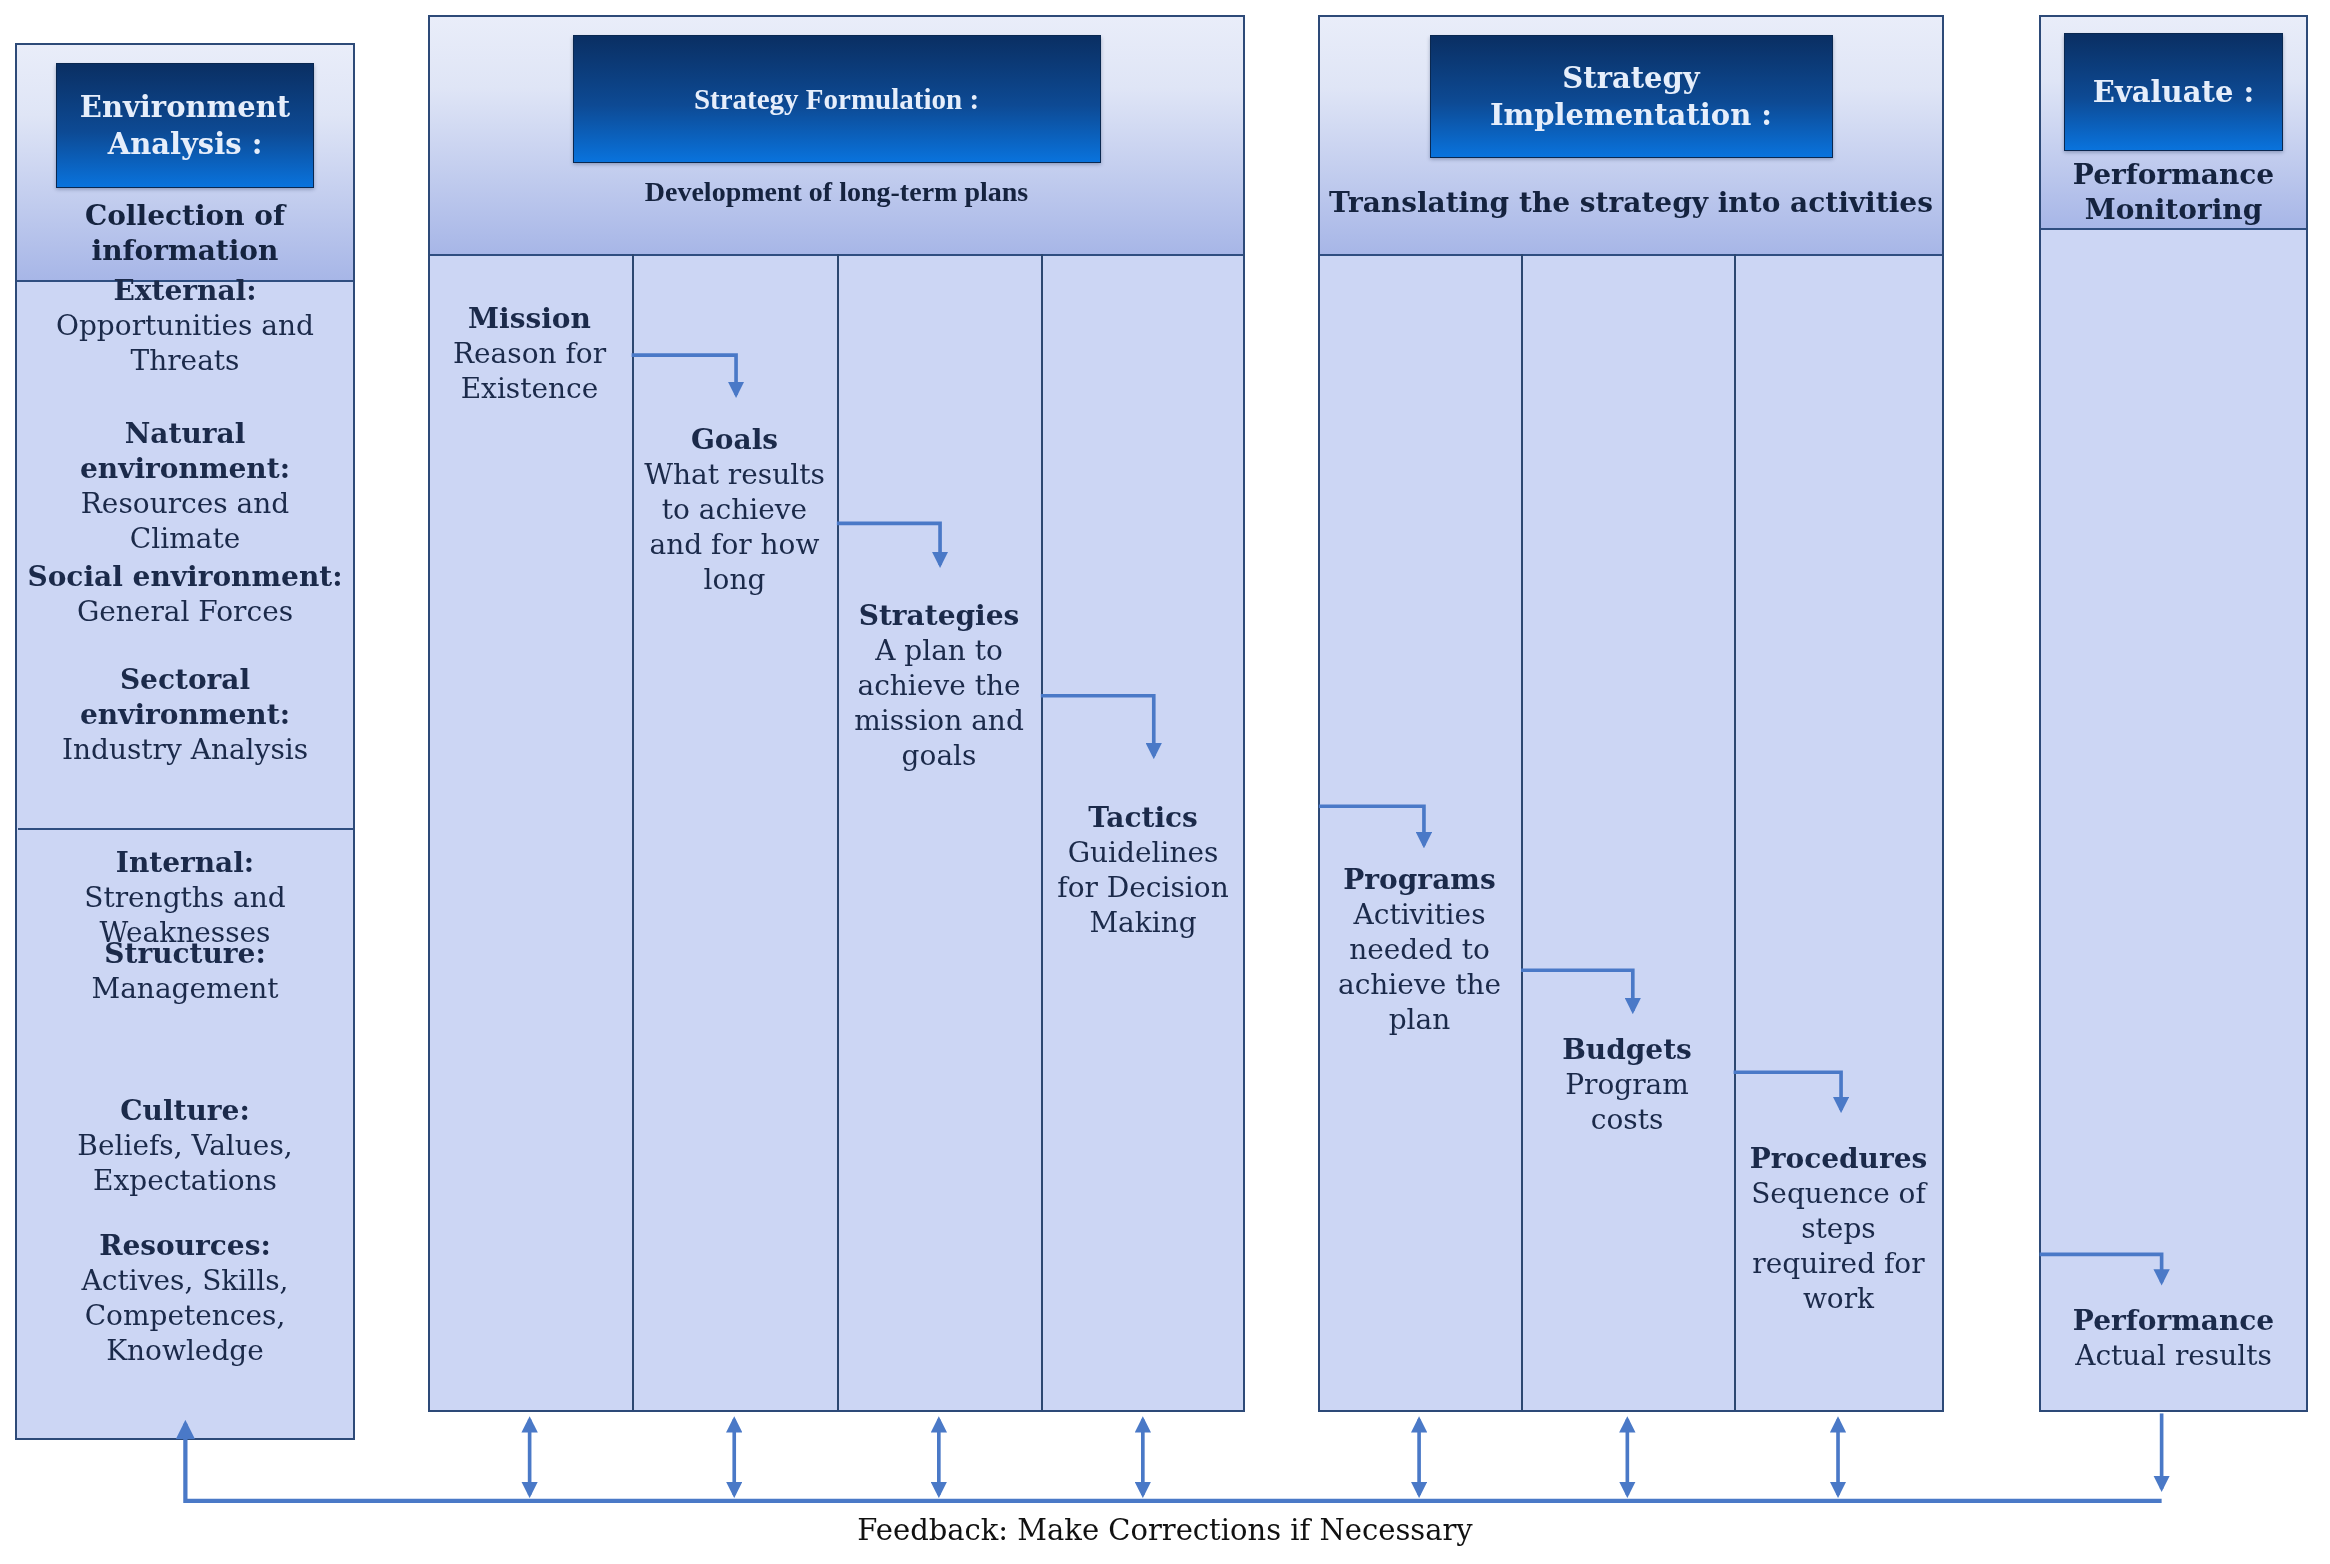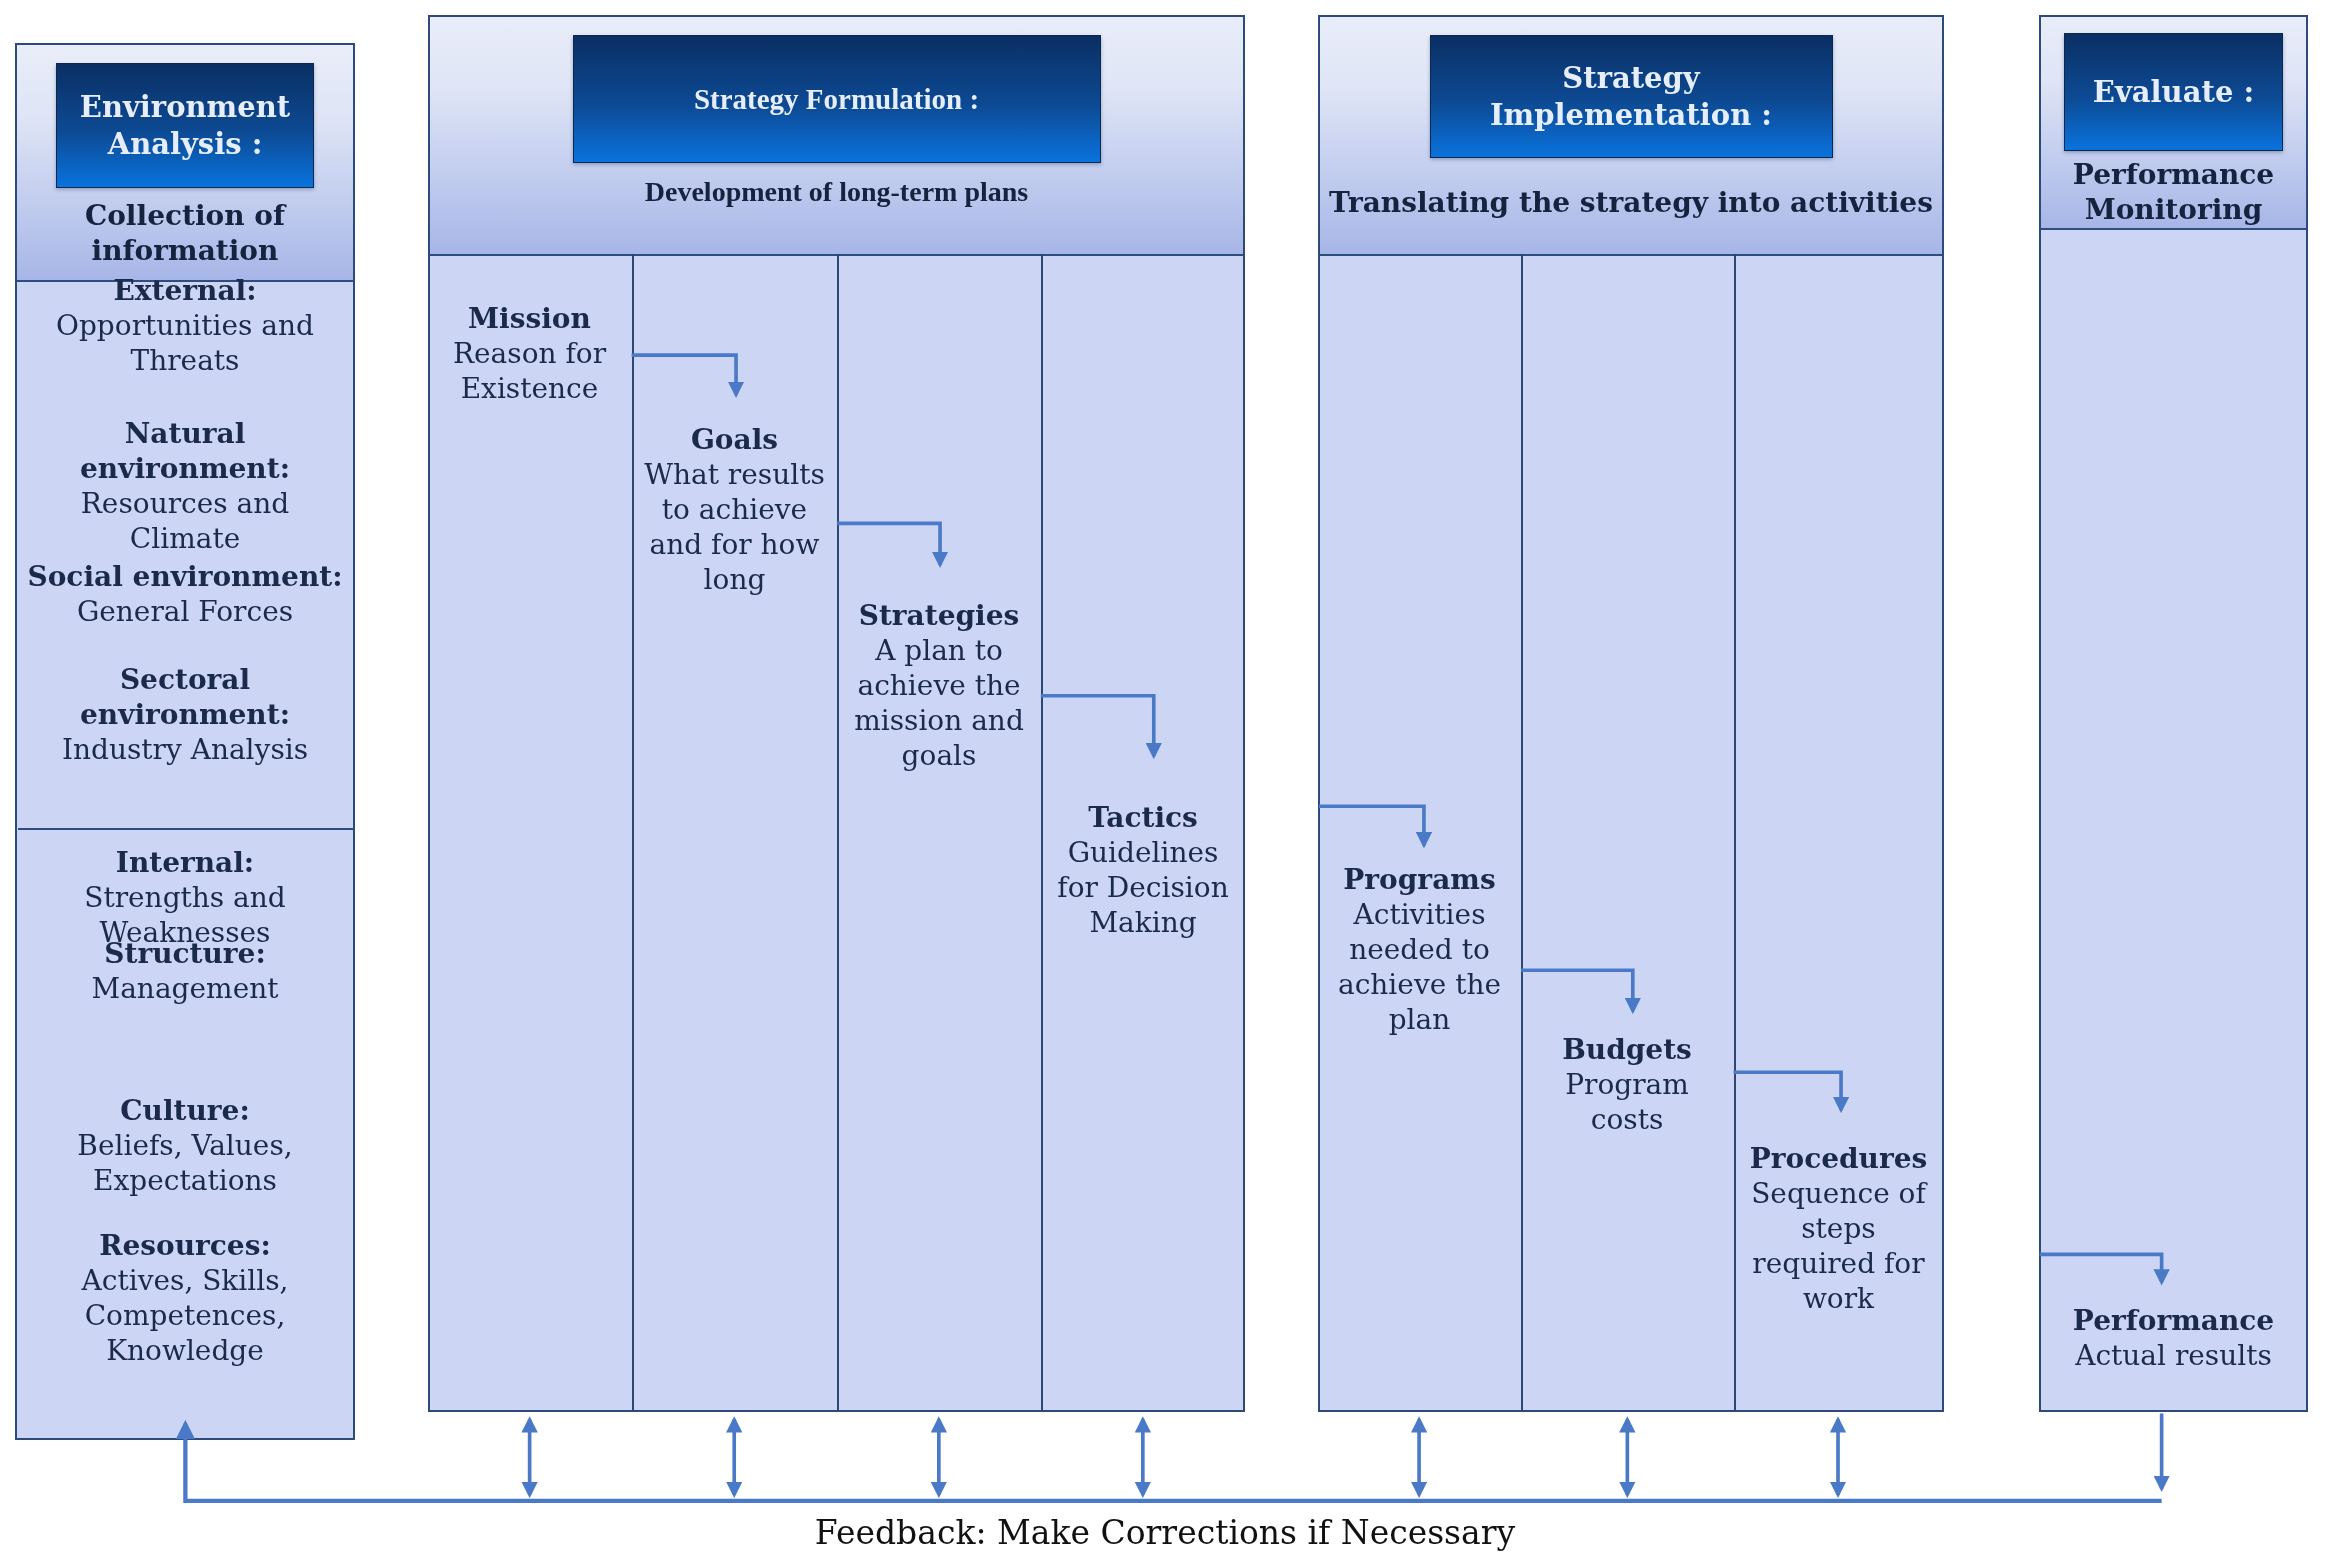--- a/index.html
+++ b/index.html
@@ -38,21 +38,21 @@
     text-align:center;white-space:pre-line;color:#15233f;
   }
   .colline{position:absolute;width:1.8px;background:var(--column_line,#2c4770);}
   .secline{position:absolute;height:2.4px;background:var(--divider,#2f4e80);}
   .block{position:absolute;text-align:center;font-size:28px;line-height:35px;}
   .blabel{font-weight:bold;white-space:pre-line;}
   .bdesc{white-space:pre-line;}
   #arrows{position:absolute;left:0;top:0;pointer-events:none;}
   .feedback-label{
     position:absolute;left:0;top:1513px;width:2330px;
-    text-align:center;font-size:33px;color:var(--feedback_text,#111111);
+    text-align:center;font-size:29px;color:var(--feedback_text,#111111);
   }
 </style>
 </head>
 <body>
 
 <div id="diagram">
 
   <section class="panel" style="left:15px;top:15px;width:340px;height:1397px;margin-top:28px;">
     <header class="phead" style="height:237px;">
       <div class="tbox" style="width:258px;height:125px;margin-top:18px;">

